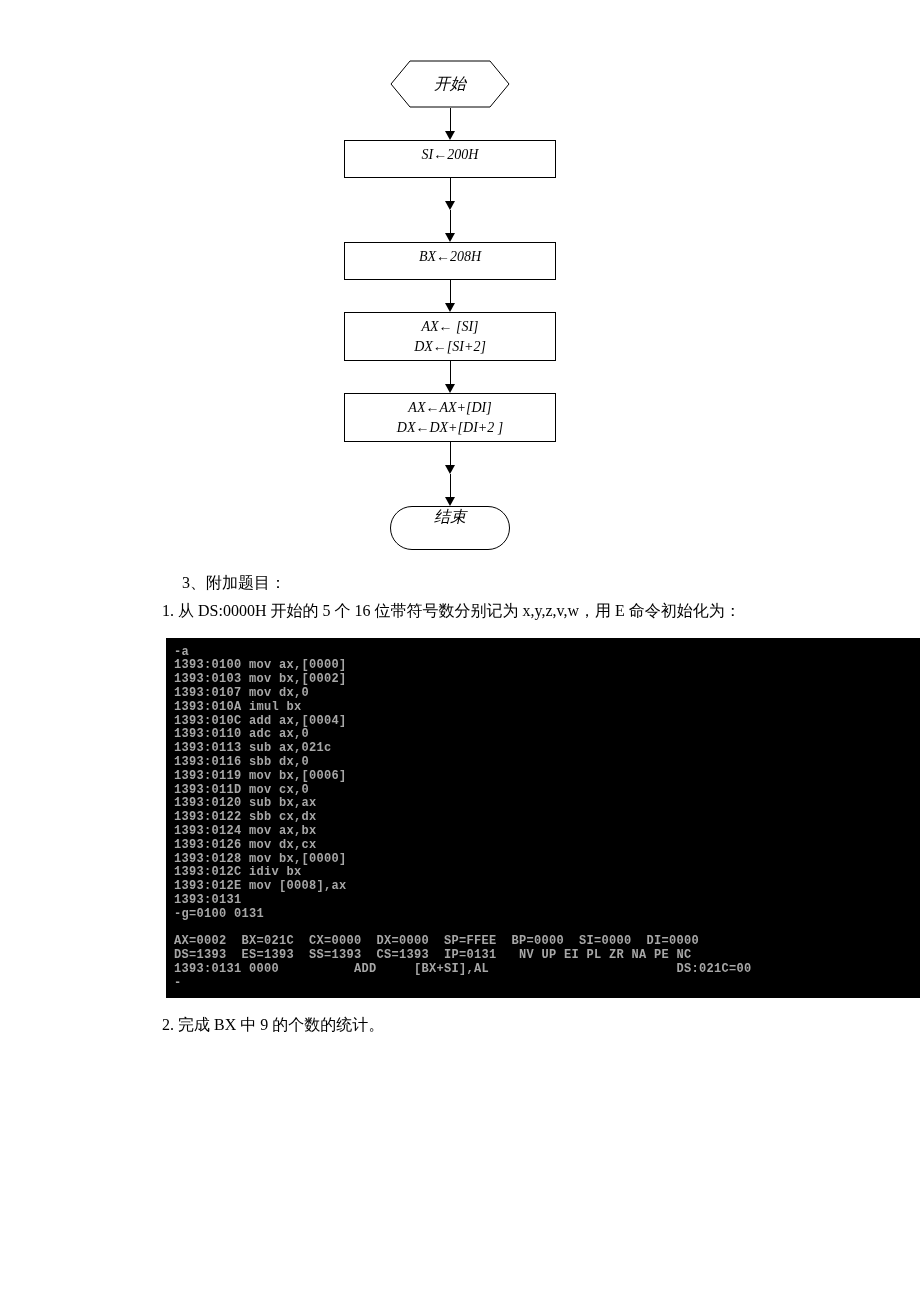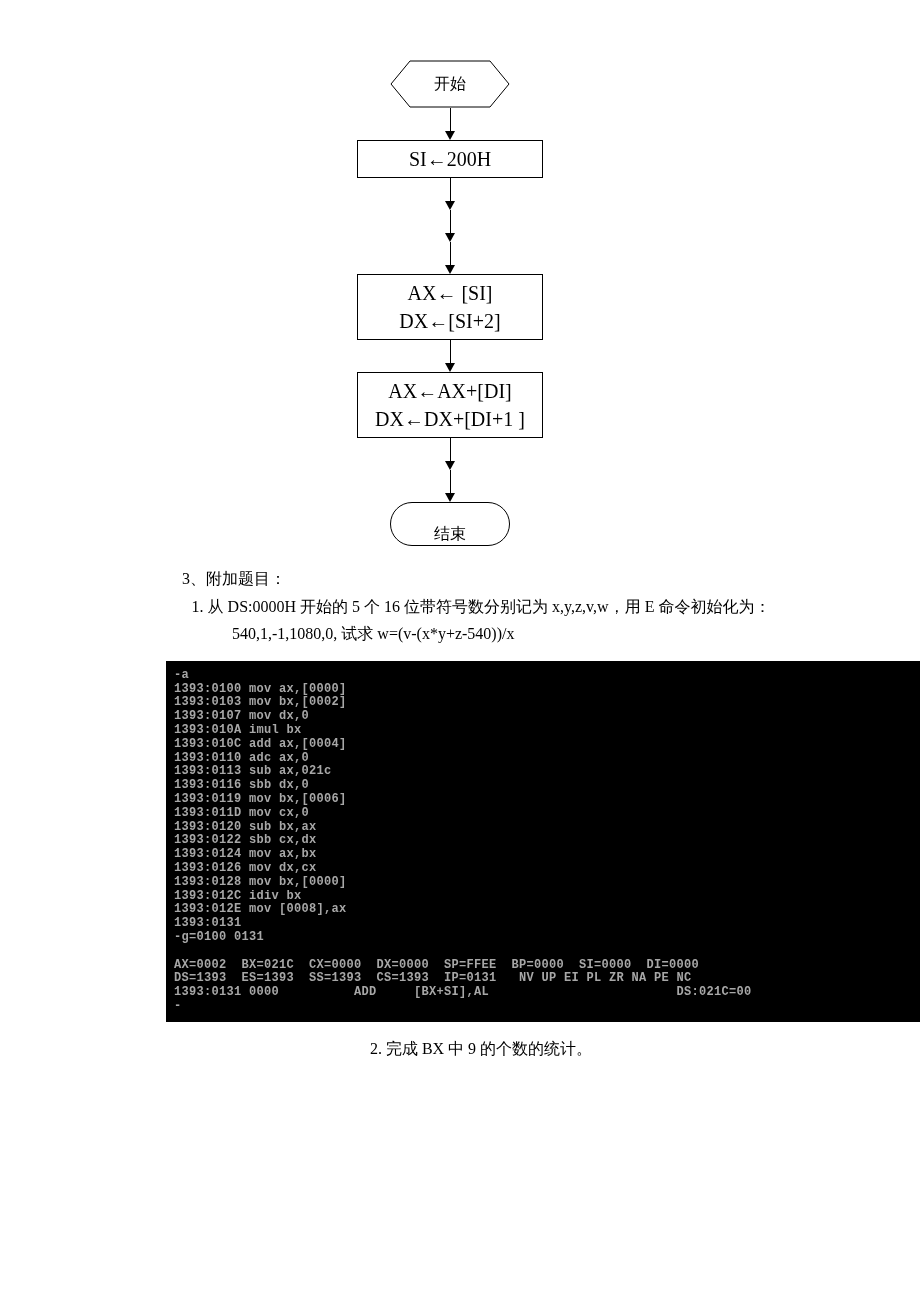--- a/index.html
+++ b/index.html
@@ -12,20 +12,21 @@
     color: #000;
     width: 920px;
   }
   .flowchart {
     display: flex;
     flex-direction: column;
     align-items: center;
     margin-bottom: 20px;
     margin-left: 120px;
     width: 420px;
+    font-style: italic;
   }
   .hexagon {
     position: relative;
     width: 120px;
     height: 48px;
     display: flex;
     align-items: center;
     justify-content: center;
     font-size: 16px;
   }
@@ -33,39 +34,39 @@
     position: absolute;
     top: 0; left: 0;
     width: 100%; height: 100%;
   }
   .hex-label {
     position: relative;
     z-index: 1;
   }
   .rect {
     border: 1px solid #000;
-    width: 186px;
+    width: 212px;
     min-height: 38px;
     display: flex;
     flex-direction: column;
     align-items: center;
-    justify-content: flex-end;
+    justify-content: flex-start;
     padding: 4px 8px;
     font-family: "Times New Roman", serif;
-    font-size: 20px;
+    font-size: 14px;
     line-height: 1.4;
   }
   .rect .line { white-space: nowrap; }
   .terminator {
     border: 1px solid #000;
     border-radius: 22px;
     width: 120px;
     height: 44px;
     display: flex;
-    align-items: flex-end;
+    align-items: flex-start;
     justify-content: center;
     font-size: 16px;
   }
   .arrow {
     display: flex;
     flex-direction: column;
     align-items: center;
   }
   .arrow .shaft {
     width: 1px;
@@ -78,21 +79,21 @@
     border-right: 5px solid transparent;
     border-top: 9px solid #000;
     margin-top: -1px;
   }
   .questions {
     margin-top: 8px;
     font-size: 16px;
     line-height: 1.6;
   }
   .q-line { margin: 2px 0 2px 62px; }
-  .q-line.sub { margin-left: 42px; text-align: center; }
+  .q-line.sub { margin-left: 42px; }
   .q-line.indent { margin-left: 112px; }
   .terminal {
     background: #000;
     color: #a7a7a7;
     font-family: "Courier New", monospace;
     font-size: 12px;
     line-height: 1.15;
     padding: 8px 8px 8px 8px;
     margin: 14px 0 14px 46px;
     width: 760px;
@@ -126,39 +127,42 @@
       <div class="shaft"></div>
       <div class="head"></div>
     </div>
 
 
   <div class="arrow">
       <div class="shaft"></div>
       <div class="head"></div>
     </div>
 
+  <div class="rect">
+    <span class="line">BX←208H</span>
+  </div>
 
   <div class="arrow">
       <div class="shaft"></div>
       <div class="head"></div>
     </div>
 
   <div class="rect">
     <span class="line">AX←  [SI]</span>
     <span class="line">DX←[SI+2]</span>
   </div>
 
   <div class="arrow">
       <div class="shaft"></div>
       <div class="head"></div>
     </div>
 
   <div class="rect">
     <span class="line">AX←AX+[DI]</span>
-    <span class="line">DX←DX+[DI+1 ]</span>
+    <span class="line">DX←DX+[DI+2 ]</span>
   </div>
 
   <div class="arrow">
       <div class="shaft"></div>
       <div class="head"></div>
     </div>
 
 
   <div class="arrow">
       <div class="shaft"></div>
@@ -167,21 +171,20 @@
 
   <div class="terminator">
     <span>结束</span>
   </div>
 
 </div>
 
 <div class="questions">
   <div class="q-line">3、附加题目：</div>
   <div class="q-line sub">1.    从 DS:0000H 开始的 5 个 16 位带符号数分别记为 x,y,z,v,w，用 E 命令初始化为：</div>
-  <div class="q-line indent">540,1,-1,1080,0,    试求 w=(v-(x*y+z-540))/x</div>
 </div>
 
 <div class="terminal" id="terminal">-a
 1393:0100 mov ax,[0000]
 1393:0103 mov bx,[0002]
 1393:0107 mov dx,0
 1393:010A imul bx
 1393:010C add ax,[0004]
 1393:0110 adc ax,0
 1393:0113 sub ax,021c

